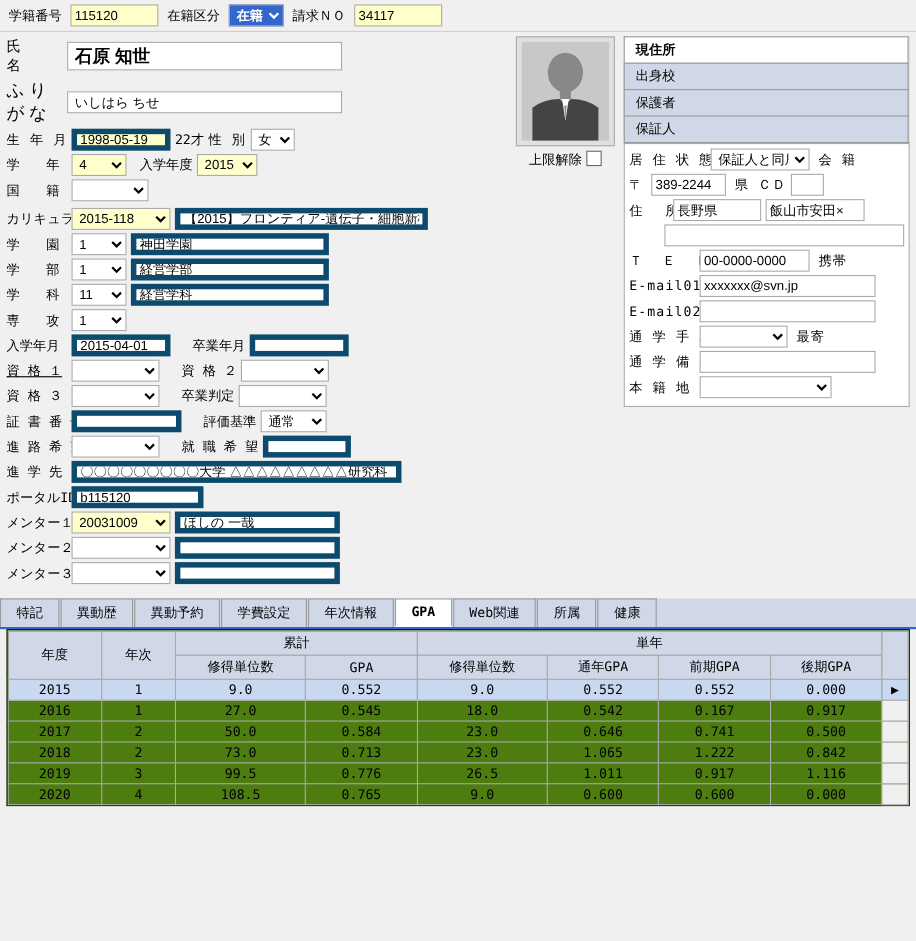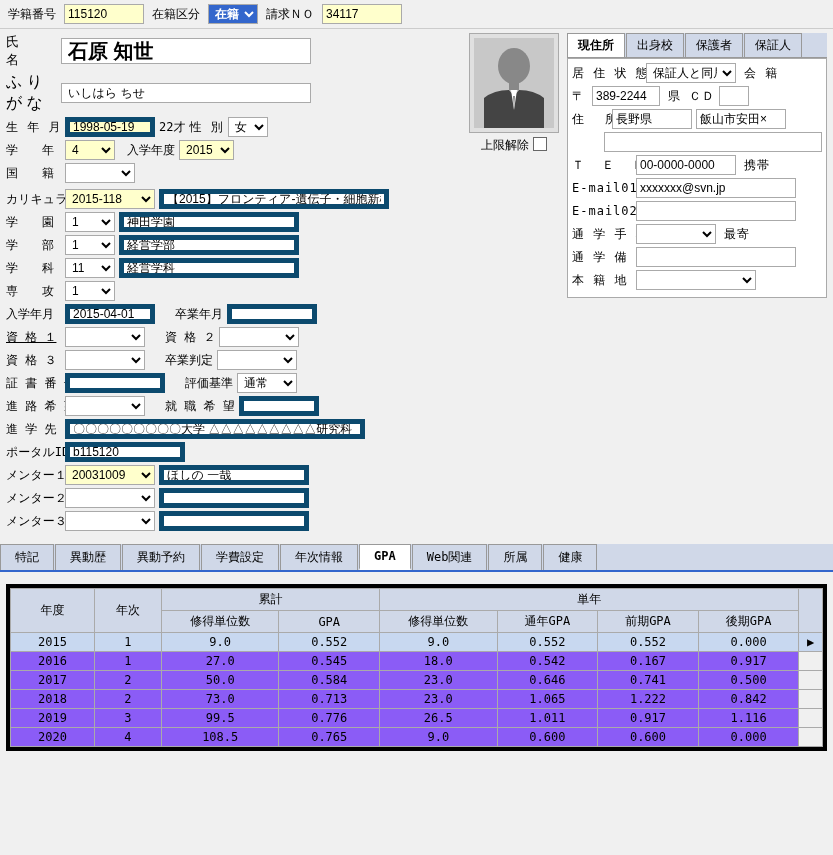--- a/index.html
+++ b/index.html
@@ -97,20 +97,21 @@
       align-items: center;
       justify-content: center;
       overflow: hidden;
     }
 
     
     .tab-bar {
       display: flex;
       background: #d0d8e8;
       border-bottom: 1px solid #999;
+      flex-direction: column;
     }
     .tab-item {
       padding: 3px 10px;
       font-size: 12px;
       border: 1px solid #999;
       border-bottom: none;
       cursor: pointer;
       background: #d0d8e8;
       margin-right: 1px;
     }
@@ -162,23 +163,23 @@
       margin-right: 1px;
     }
     .bottom-tab.active {
       background: #fff;
       font-weight: bold;
       border-bottom: 2px solid #fff;
     }
 
     
     .gpa-table-container {
-      background: #8b5cf6;
-      border: 4px solid #000000;
-      margin: 12px 6px;
+      background: #4d7c0f;
+      border: 1px solid #000000;
+      margin: 0 6px;
     }
     .gpa-table {
       width: 100%;
       border-collapse: collapse;
       font-size: 12px;
     }
     .gpa-table th {
       background: #d0d8e8;
       border: 1px solid #aaa;
       padding: 2px 6px;
@@ -241,21 +242,21 @@
 
   <div class="left-right-wrapper">
 
     <div class="left-panel">
 
       <div style="display:flex; gap:8px; margin-bottom:3px;">
         <div style="flex:1;">
 
           <div class="name-row">
             <span class="name-label" style="width:55px; font-size:13px; letter-spacing:2px;">氏　　名</span>
-            <input type="text" style="font-size: 20px; font-weight: bold; border: 1px solid rgb(170, 170, 170); background: rgb(255, 255, 255); padding: 1px 6px; width: 250px; height: 26px;" value="石原 知世">
+            <input type="text" style="font-size: 16px; font-weight: bold; border: 1px solid rgb(170, 170, 170); background: rgb(255, 255, 255); padding: 1px 6px; width: 250px; height: 26px;" value="石原 知世">
           </div>
 
           <div class="name-row">
             <span class="name-label" style="width:55px; font-size:16px;">ふりがな</span>
             <input type="text" style="font-size: 12px; border: 1px solid rgb(170, 170, 170); background: rgb(255, 255, 255); padding: 1px 6px; width: 250px; height: 20px;" value="いしはら ちせ">
           </div>
 
           <div class="form-row">
             <span class="form-label" style="width:55px; letter-spacing:1px;">生 年 月 日</span>
             <input type="text" class="field field-yellow" style="width: 90px;" value="1998-05-19">

